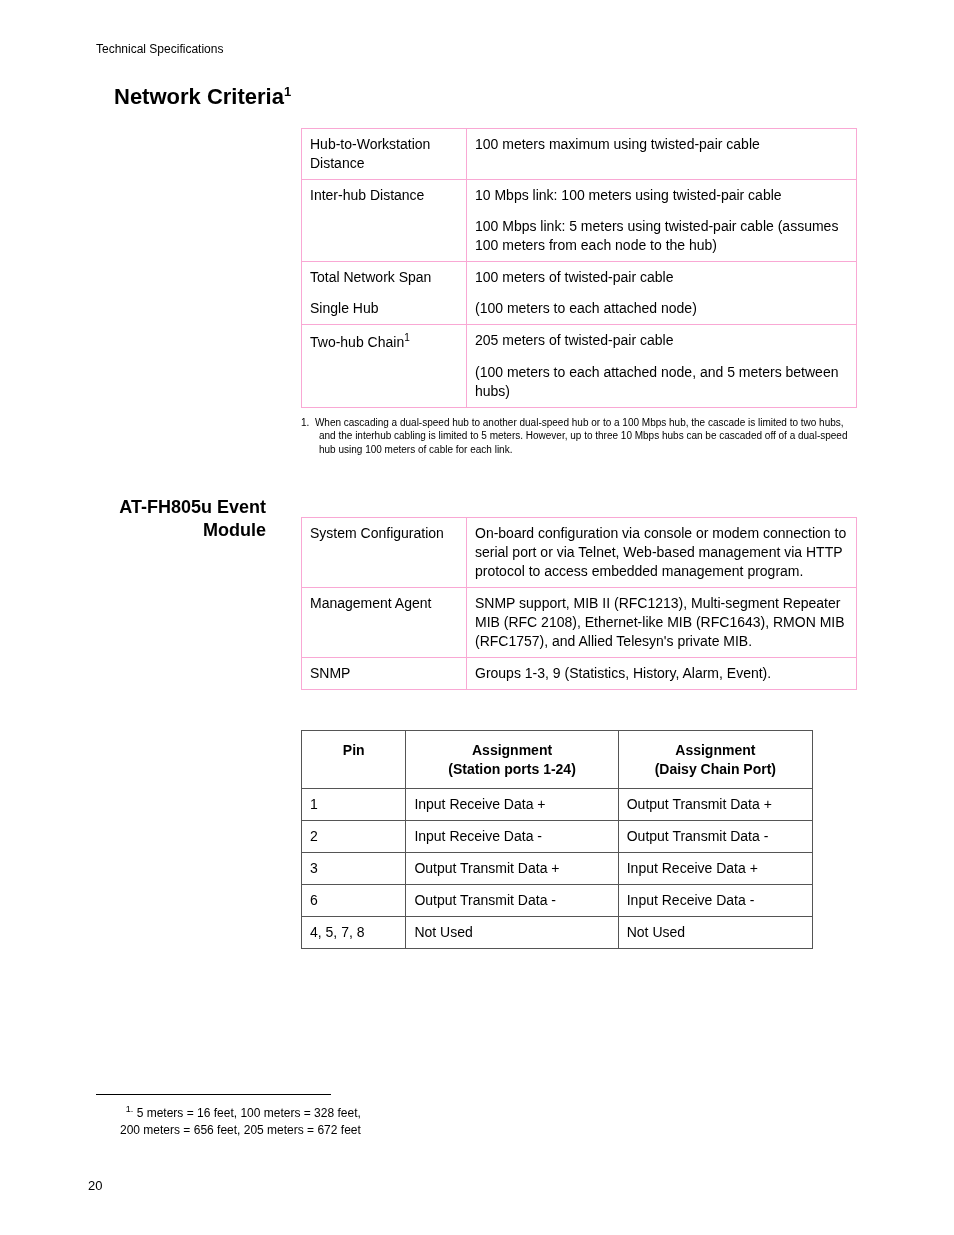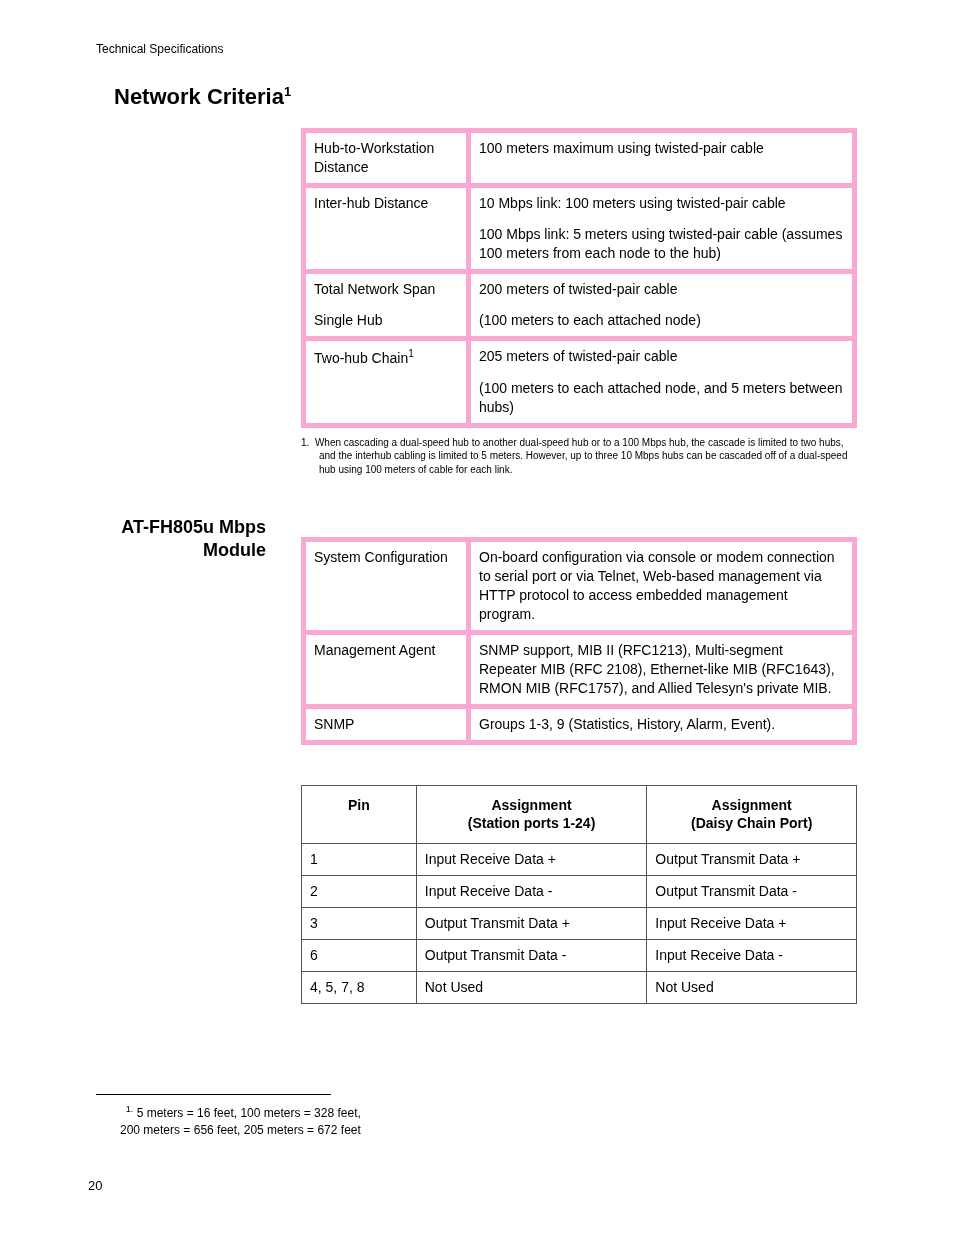--- a/index.html
+++ b/index.html
@@ -38,40 +38,40 @@
     margin: 40px 0 0 0;
     line-height: 1.25;
   }
   .tbl {
     border-collapse: collapse;
     margin-left: 205px;
     width: 556px;
     font-size: 14px;
   }
   .tbl td {
-    border: 5px solid #f9a8d4;
+    border: 1px solid #f9a8d4;
     padding: 6px 8px;
     vertical-align: top;
     line-height: 1.35;
   }
   .tbl td.noborder-bottom { border-bottom: none; }
   .tbl td.noborder-top { border-top: none; }
   .tbl .col1 { width: 165px; }
   .tbl-note {
     margin: 8px 0 0 205px;
     width: 556px;
     font-size: 10px;
     line-height: 1.35;
     padding-left: 18px;
     text-indent: -18px;
   }
   .pin-tbl {
     border-collapse: collapse;
     margin-left: 205px;
-    width: 556px;
+    width: 512px;
     font-size: 14px;
     margin-top: 40px;
   }
   .pin-tbl th, .pin-tbl td {
     border: 1px solid #555;
     padding: 6px 8px;
     vertical-align: top;
     line-height: 1.35;
     text-align: left;
   }
@@ -129,21 +129,21 @@
     <tr>
       <td class="col1 noborder-bottom">Inter-hub Distance</td>
       <td class="noborder-bottom">10 Mbps link: 100 meters using twisted-pair cable</td>
     </tr>
     <tr>
       <td class="col1 noborder-top"></td>
       <td class="noborder-top">100 Mbps link: 5 meters using twisted-pair cable (assumes 100 meters from each node to the hub)</td>
     </tr>
     <tr>
       <td class="col1 noborder-bottom">Total Network Span</td>
-      <td class="noborder-bottom">200 meters of twisted-pair cable</td>
+      <td class="noborder-bottom">100 meters of twisted-pair cable</td>
     </tr>
     <tr>
       <td class="col1 noborder-top">Single Hub</td>
       <td class="noborder-top">(100 meters to each attached node)</td>
     </tr>
     <tr>
       <td class="col1 noborder-bottom">
         <span>Two-hub Chain</span><sup class="ref">1</sup>
       </td>
       <td class="noborder-bottom">205 meters of twisted-pair cable</td>
@@ -153,21 +153,21 @@
       <td class="noborder-top">(100 meters to each attached node, and 5 meters between hubs)</td>
     </tr>
   </tbody>
     </table>
 
   <div class="tbl-note">
     <span>1.</span>&nbsp;&nbsp;<span>When cascading a dual-speed hub to another dual-speed hub or to a 100 Mbps hub, the cascade is limited to two hubs, and the interhub cabling is limited to 5 meters. However, up to three 10 Mbps hubs can be cascaded off of a dual-speed hub using 100 meters of cable for each link.</span>
   </div>
 
   <div class="subsection-title">
-    <span>AT-FH805u Mbps</span><br>
+    <span>AT-FH805u Event</span><br>
     <span>Module</span>
   </div>
 
   <table class="tbl" style="margin-top:-24px;">
     <tbody>
         <tr>
       <td class="col1">System Configuration</td>
       <td>On-board configuration via console or modem connection to serial port or via Telnet, Web-based management via HTTP protocol to access embedded management program.</td>
     </tr>
     <tr>

